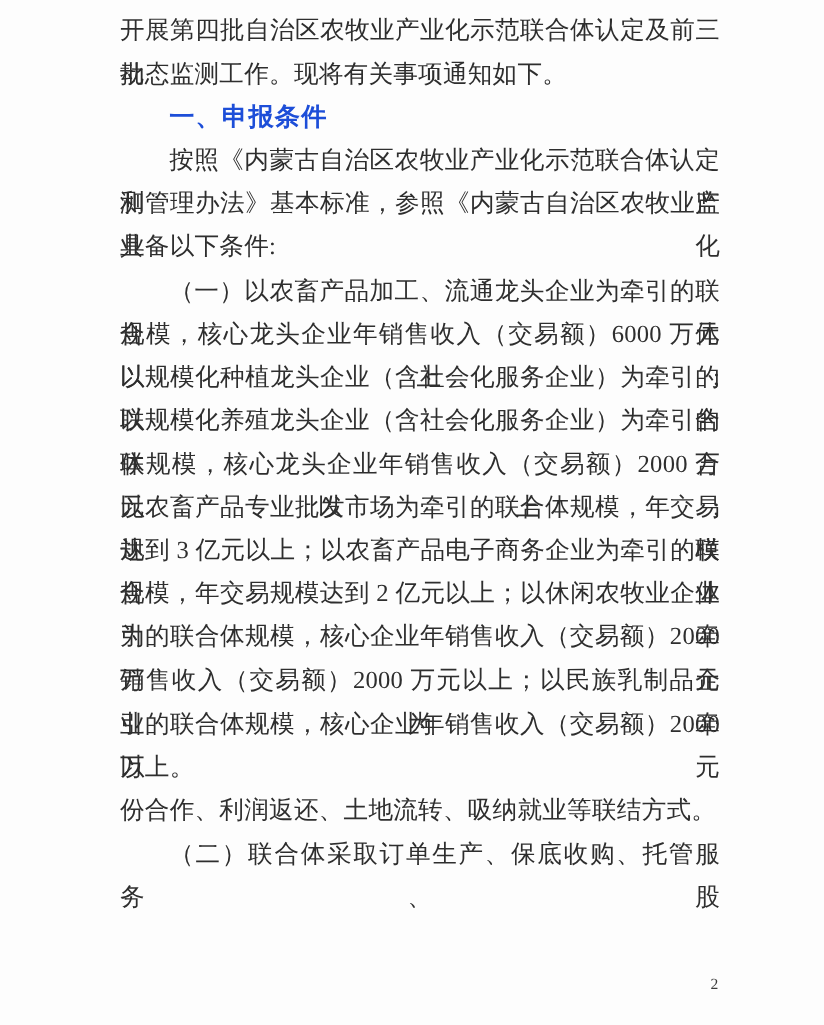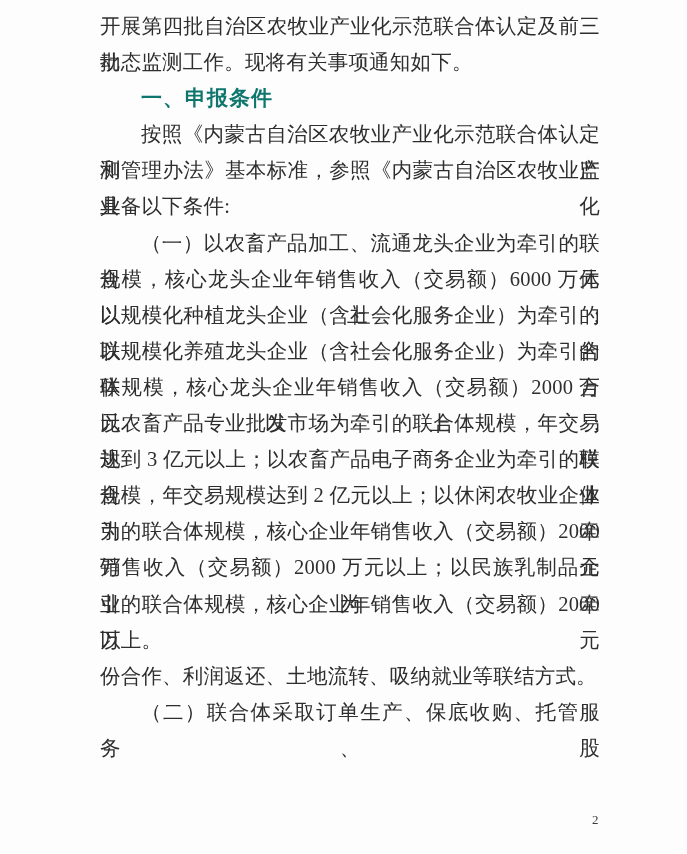--- a/index.html
+++ b/index.html
@@ -24,21 +24,21 @@
   }
   .fill{
     text-align:justify;
     text-align-last:justify;
   }
   .indent{ text-indent:41px; }
   .heading{
     font-family:"Liberation Sans","DejaVu Sans",sans-serif;
     font-weight:700;
     font-size:21px;
-    color:#0f766e;
+    color:#1d4ed8;
     letter-spacing:1px;
   }
   .page-number{
     position:absolute;
     left:592px;top:812px;
     width:20px;
     font-size:13px;
     color:#3c3c3c;
     font-family:"Liberation Serif","DejaVu Serif",serif;
   }

